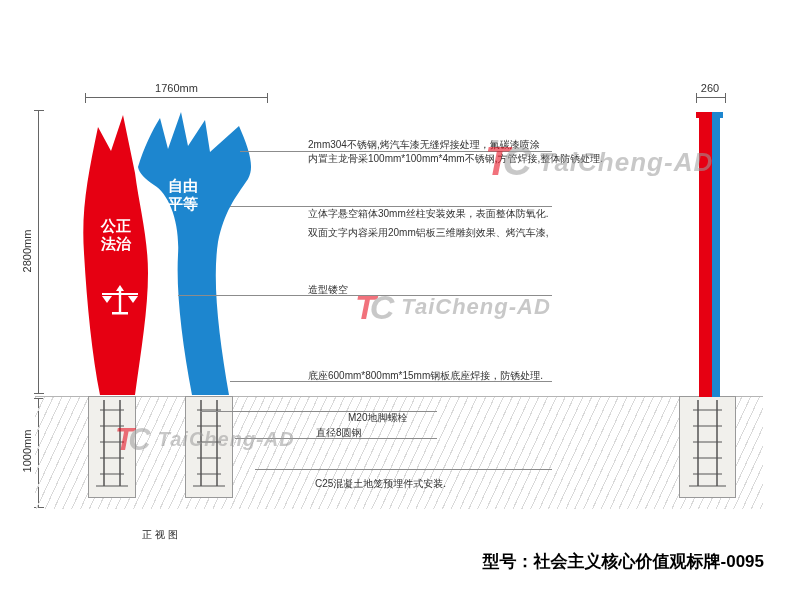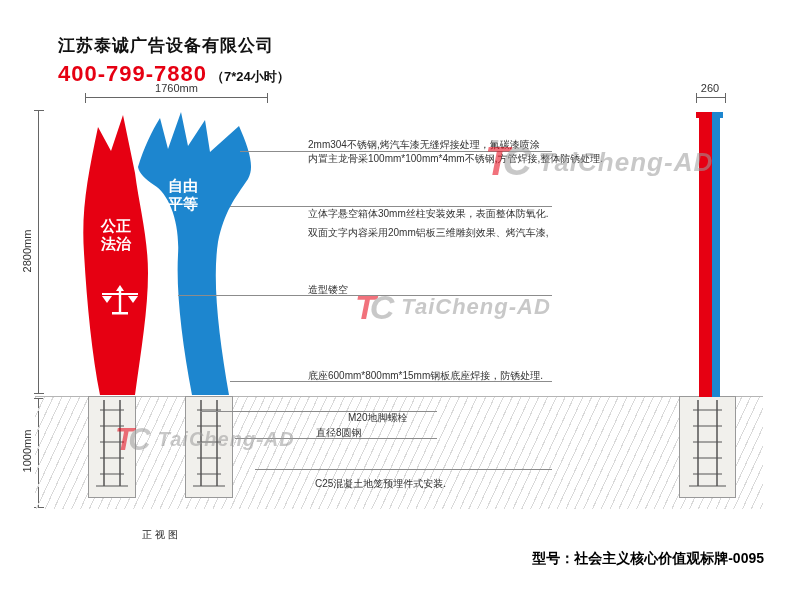--- a/index.html
+++ b/index.html
@@ -40,44 +40,37 @@
   .sculpture-svg{position:absolute;left:78px;top:105px;z-index:3;}
   .side-cap{position:absolute;left:696px;top:112px;width:27px;height:6px;z-index:3;
     background:linear-gradient(to right,var(--color-red) 0 60%,var(--color-blue) 60% 100%);}
   .col-red{position:absolute;left:699px;top:117px;width:13px;height:280px;background:var(--color-red);z-index:3;}
   .col-blue{position:absolute;left:712px;top:117px;width:8px;height:280px;background:var(--color-blue);z-index:3;}
   
   .ann-line{position:absolute;height:0;border-top:1px solid #8c8c8c;z-index:4;}
   .ann-text{position:absolute;font-size:10px;line-height:11px;color:#333;white-space:nowrap;z-index:4;}
   
   .front-view-label{position:absolute;left:142px;top:528px;font-size:10px;letter-spacing:3px;color:#222;z-index:6;}
-  .model-number{position:absolute;right:36px;top:550px;font-size:14px;font-weight:bold;color:#000;z-index:6;}
+  .model-number{position:absolute;right:36px;top:550px;font-size:17px;font-weight:bold;color:#000;z-index:6;}
   
   .watermark{position:absolute;display:flex;align-items:center;opacity:.55;pointer-events:none;
     font-weight:bold;font-style:italic;color:#9c9c9c;z-index:5;}
   .wm-mono{font-size:1.55em;line-height:1;display:flex;align-items:center;}
   .wm-t{color:var(--color-red);}
   .wm-c{color:#9c9c9c;margin-left:-0.18em;}
   .wm-text{margin-left:7px;letter-spacing:1px;font-style:italic;}
   .wm1{left:485px;top:142px;font-size:26px;}
   .wm2{left:355px;top:290px;font-size:22px;}
   .wm3{left:115px;top:424px;font-size:20px;}
 </style>
 </head>
 <body>
 
 <div class="page">
 
-  <div class="company-header">
-    <div class="company-name">江苏泰诚广告设备有限公司</div>
-    <div class="phone-row">
-      <span class="phone">400-799-7880</span>
-      <span class="hours">（7*24小时）</span>
-    </div>
-  </div>
 
   <div class="dim-label" style="left:85px;top:82px;width:183px;">1760mm</div>
   <div class="dim-h" style="left:85px;top:97px;width:183px;"></div>
 
   <div class="dim-label" style="left:688px;top:82px;width:44px;">260</div>
   <div class="dim-h" style="left:696px;top:97px;width:30px;"></div>
 
   <div class="dim-v" style="left:38px;top:110px;height:284px;"></div>
   <div class="dim-label rot" style="left:-8px;top:245px;width:70px;">2800mm</div>
   <div class="dim-v" style="left:38px;top:398px;height:110px;"></div>

